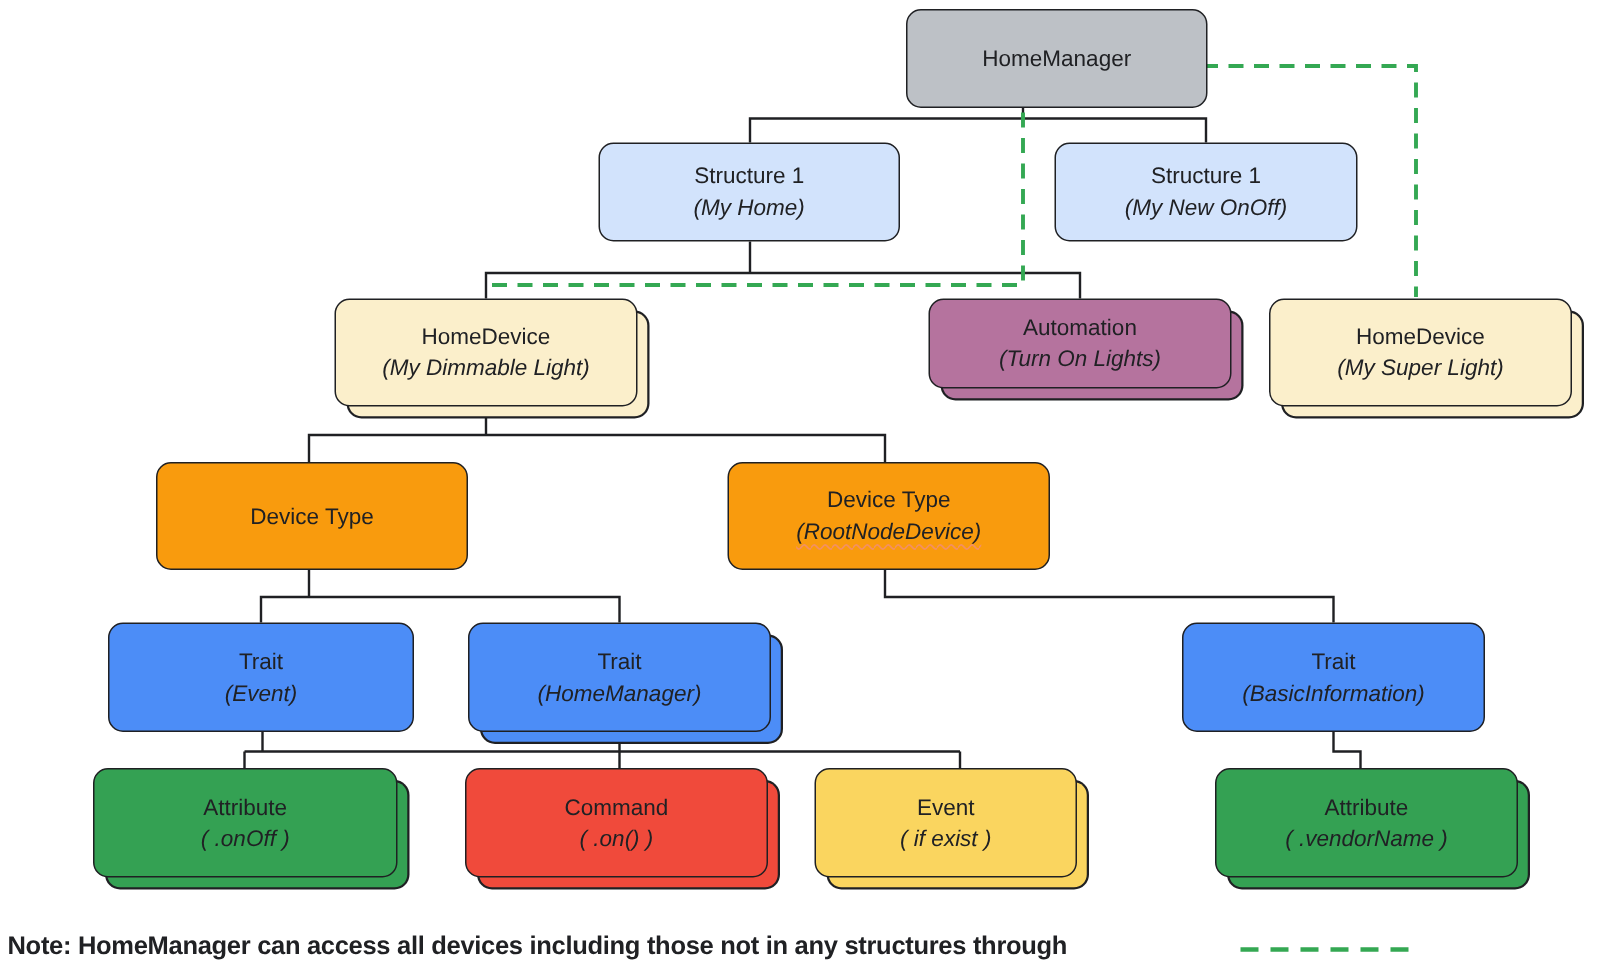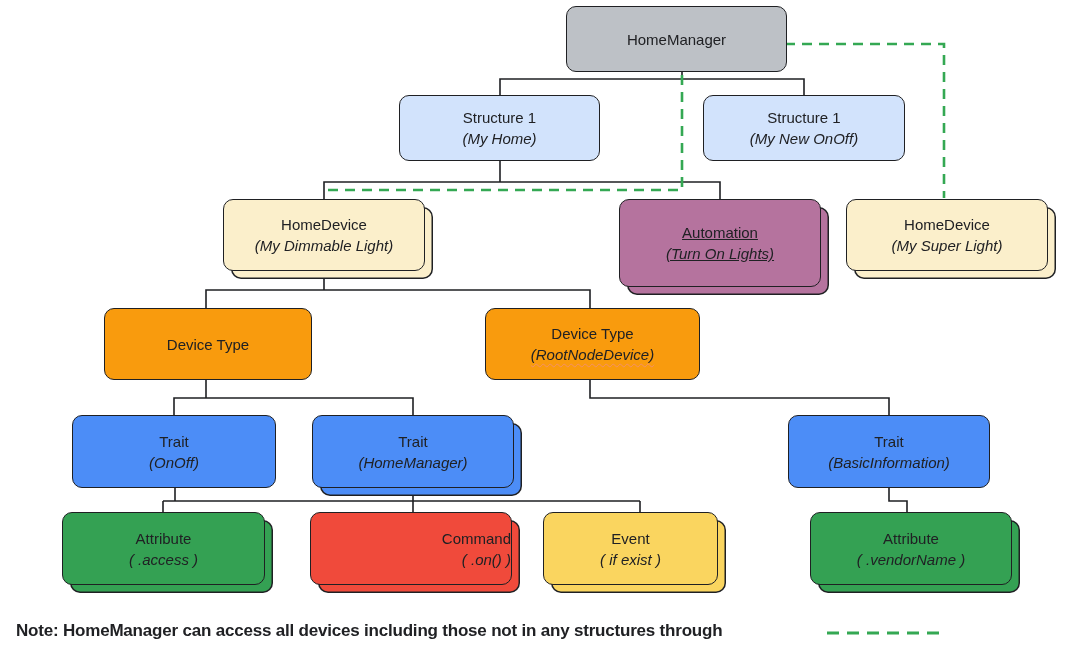--- a/index.html
+++ b/index.html
@@ -18,21 +18,21 @@
   .node.stacked{
     box-shadow:8px 8px 0 -1.5px var(--fill,#ccc), 8px 8px 0 0 #1f2023;
   }
   .node .title{font-weight:400;}
   .node .subtitle{font-style:italic;}
   .subtitle.misspell{
     text-decoration:underline wavy rgba(242,139,130,.75) 1px;
     text-underline-offset:3px;
   }
   .note{
-    position:absolute;left:16px;top:621px;width:790px;
+    position:absolute;left:5px;top:621px;width:790px;
     font-size:17px;font-weight:700;letter-spacing:-0.2px;color:#202124;
     white-space:nowrap;
   }
 </style>
 </head>
 <body>
 
 <div class="canvas">
 
   <svg class="wires" viewBox="0 0 1072 652" xmlns="http://www.w3.org/2000/svg">
@@ -45,80 +45,80 @@
          M175 488 L175 501 M413 488 L413 512 M163 501 L640 501
          M163 501 L163 512 M640 501 L640 512
          M889 488 L889 501 L907 501 L907 512" fill="none" stroke="#1f2023" stroke-width="1.6"></path>
 
     <path d="M682 75 L682 190 L324 190" fill="none" stroke="#34A853" stroke-width="2.6" stroke-dasharray="10 7"></path>
     <path d="M785 44 L944 44 L944 198" fill="none" stroke="#34A853" stroke-width="2.6" stroke-dasharray="10 7"></path>
 
     <path d="M827 633 L943 633" fill="none" stroke="#34A853" stroke-width="3" stroke-dasharray="12 8"></path>
   </svg>
 
-  <div class="node" style="left: 566px; top: 6px; width: 221px; height: 66px; --fill: #BDC1C6;">
+  <div class="node" style="left: 604px; top: 6px; width: 201px; height: 66px; --fill: #BDC1C6;">
     <div class="title">HomeManager</div>
     <div class="subtitle"></div>
   </div>
 
   <div class="node" style="left: 399px; top: 95px; width: 201px; height: 66px; --fill: #D2E3FC;">
     <div class="title">Structure 1</div>
     <div class="subtitle">(My Home)</div>
   </div>
 
   <div class="node" style="left: 703px; top: 95px; width: 202px; height: 66px; --fill: #D2E3FC;">
     <div class="title">Structure 1</div>
     <div class="subtitle">(My New OnOff)</div>
   </div>
 
   <div class="node stacked" style="left: 223px; top: 199px; width: 202px; height: 72px; --fill: #FBEFCB;">
     <div class="title">HomeDevice</div>
     <div class="subtitle">(My Dimmable Light)</div>
   </div>
 
-  <div class="node stacked" style="left: 619px; top: 199px; width: 202px; height: 88px; text-decoration: underline; --fill: #B5739E;">
+  <div class="node stacked" style="left: 619px; top: 199px; width: 202px; height: 60px; --fill: #B5739E;">
     <div class="title">Automation</div>
     <div class="subtitle">(Turn On Lights)</div>
   </div>
 
   <div class="node stacked" style="left: 846px; top: 199px; width: 202px; height: 72px; --fill: #FBEFCB;">
     <div class="title">HomeDevice</div>
     <div class="subtitle">(My Super Light)</div>
   </div>
 
   <div class="node" style="left: 104px; top: 308px; width: 208px; height: 72px; --fill: #F99B0D;">
     <div class="title">Device Type</div>
   </div>
 
   <div class="node" style="left: 485px; top: 308px; width: 215px; height: 72px; --fill: #F99B0D;">
     <div class="title">Device Type</div>
     <div class="subtitle misspell">(RootNodeDevice)</div>
   </div>
 
   <div class="node" style="left: 72px; top: 415px; width: 204px; height: 73px; --fill: #4C8DF7;">
     <div class="title">Trait</div>
-    <div class="subtitle">(OnOff)</div>
+    <div class="subtitle">(Event)</div>
   </div>
 
   <div class="node stacked" style="left: 312px; top: 415px; width: 202px; height: 73px; --fill: #4C8DF7;">
     <div class="title">Trait</div>
     <div class="subtitle">(HomeManager)</div>
   </div>
 
   <div class="node" style="left: 788px; top: 415px; width: 202px; height: 73px; --fill: #4C8DF7;">
     <div class="title">Trait</div>
     <div class="subtitle">(BasicInformation)</div>
   </div>
 
   <div class="node stacked" style="left: 62px; top: 512px; width: 203px; height: 73px; --fill: #34A153;">
     <div class="title">Attribute</div>
-    <div class="subtitle">( .access )</div>
+    <div class="subtitle">( .onOff )</div>
   </div>
 
-  <div class="node stacked" style="left: 310px; top: 512px; width: 202px; height: 73px; align-items: flex-end; --fill: #F04A3B;">
+  <div class="node stacked" style="left: 310px; top: 512px; width: 202px; height: 73px; --fill: #F04A3B;">
     <div class="title">Command</div>
     <div class="subtitle">( .on() )</div>
   </div>
 
   <div class="node stacked" style="left: 543px; top: 512px; width: 175px; height: 73px; --fill: #FAD55F;">
     <div class="title">Event</div>
     <div class="subtitle">( if exist )</div>
   </div>
 
   <div class="node stacked" style="left: 810px; top: 512px; width: 202px; height: 73px; --fill: #34A153;">

